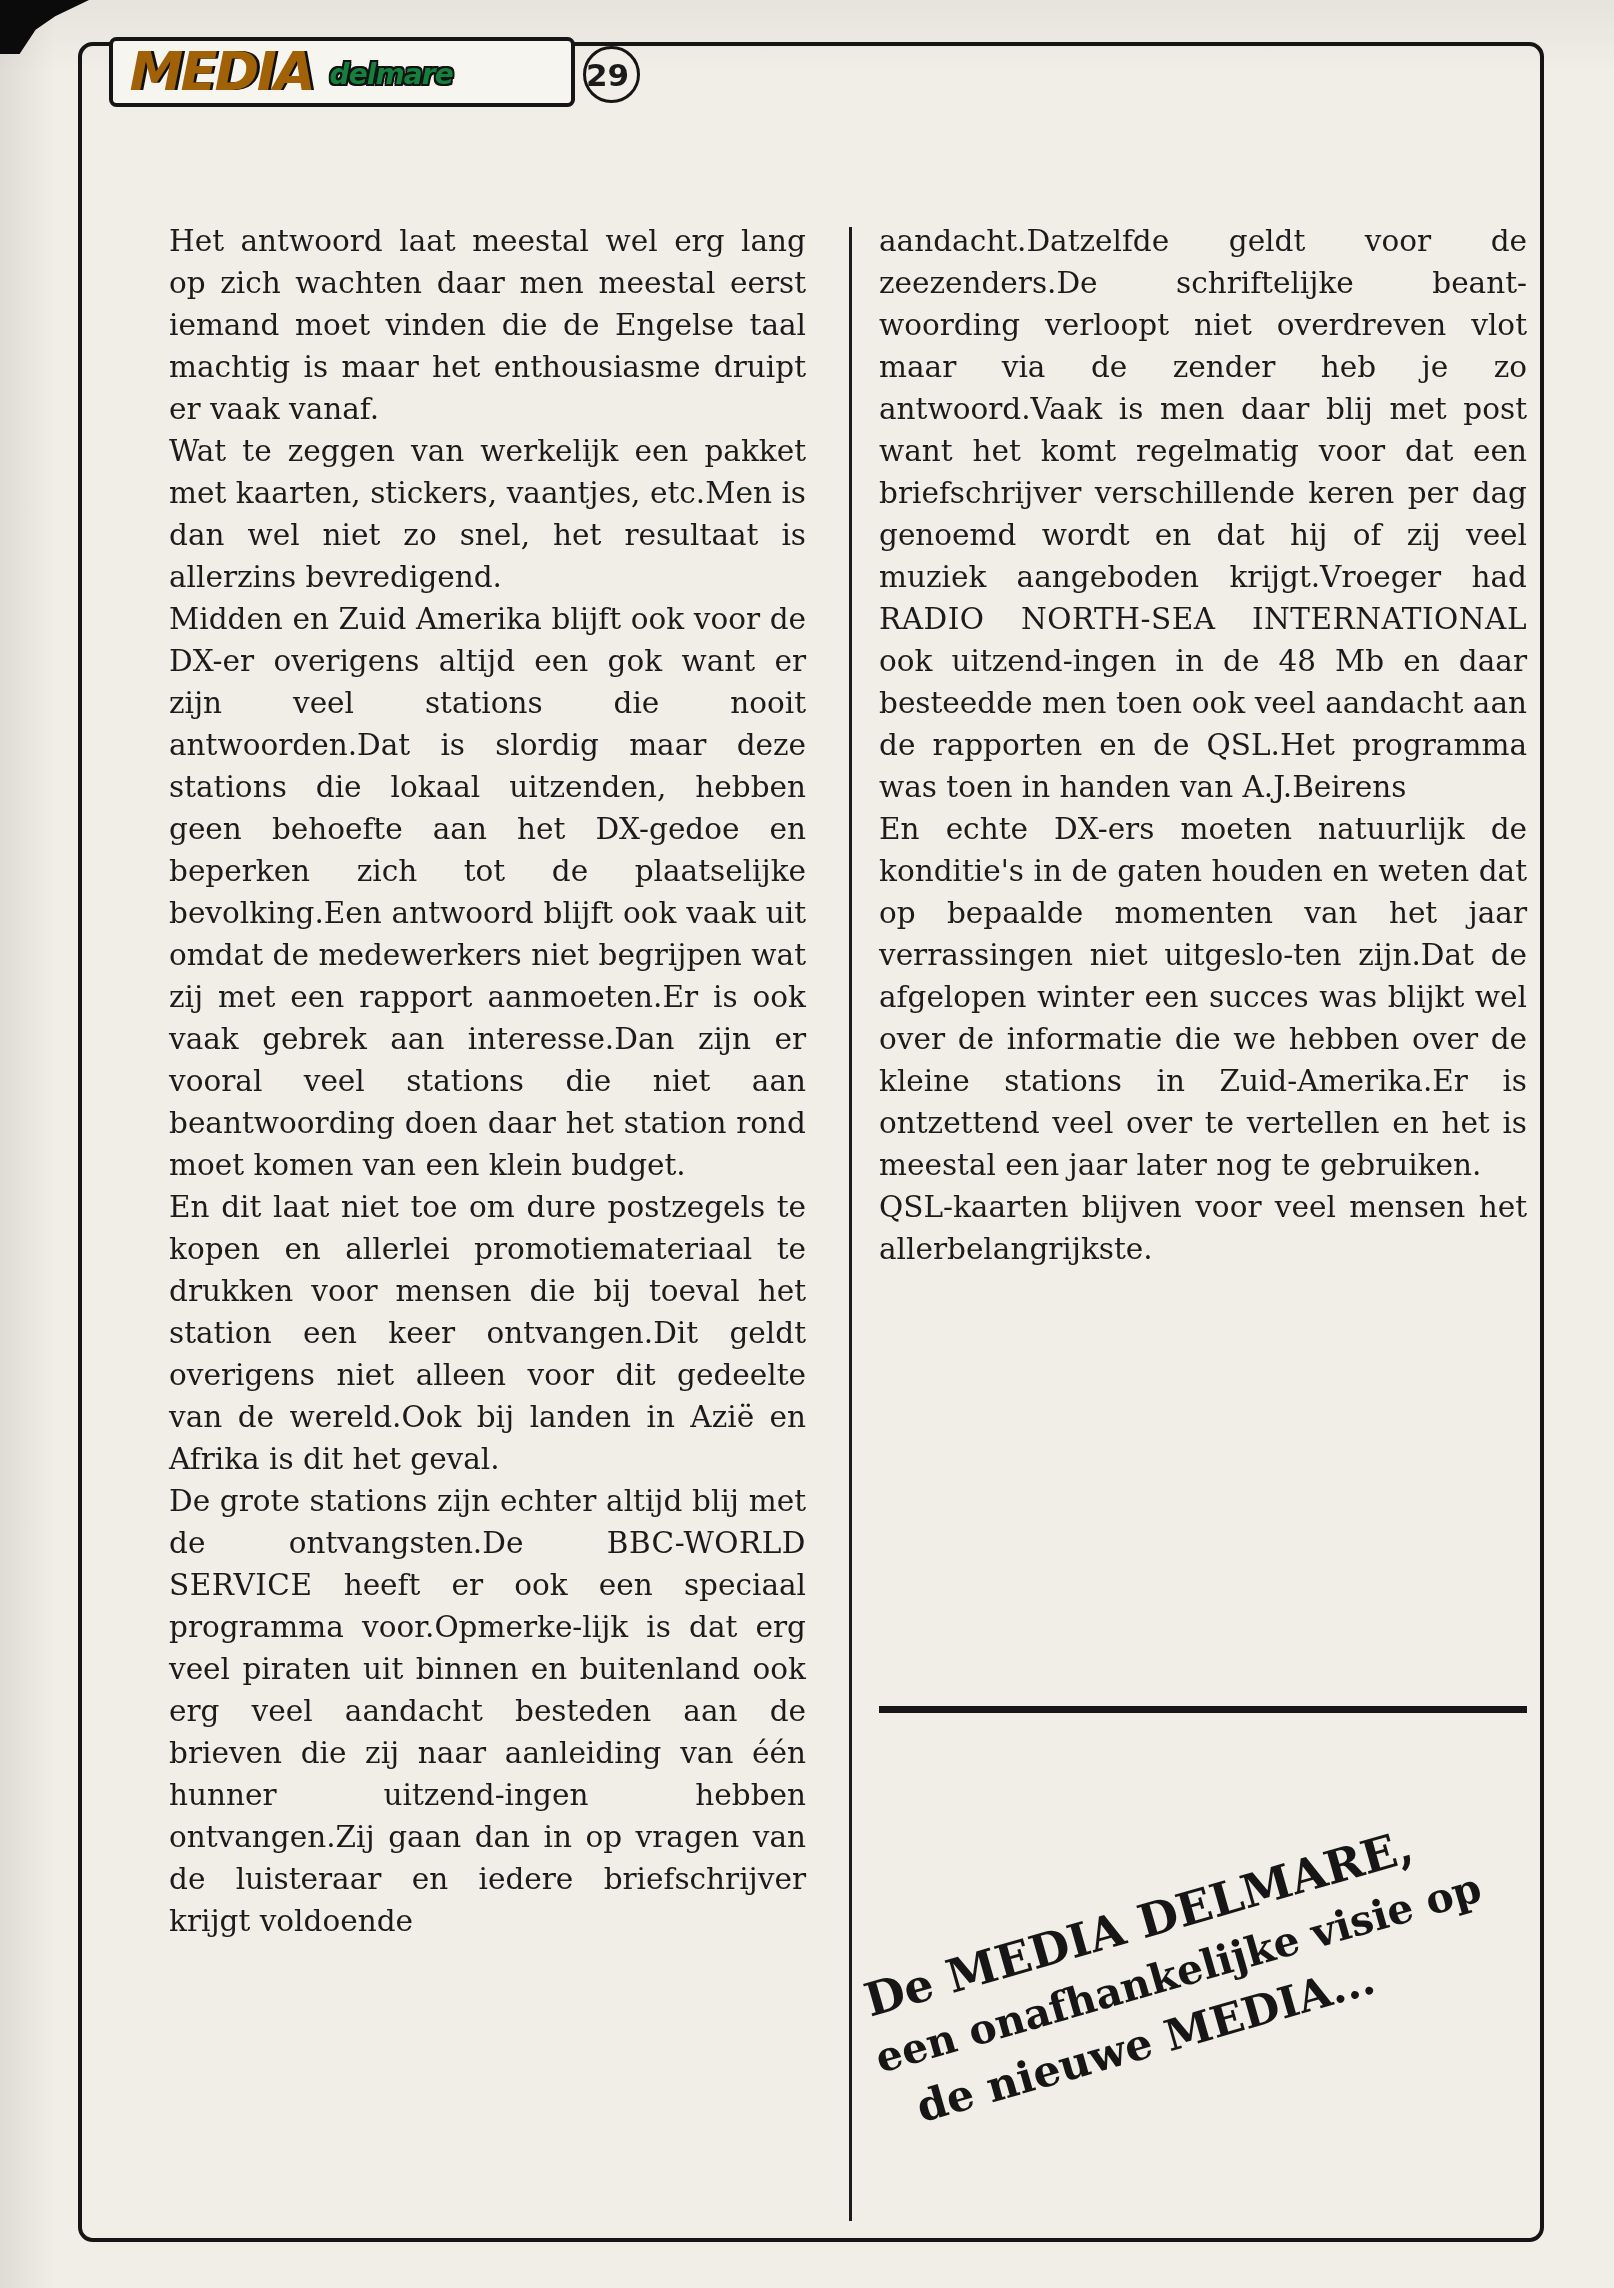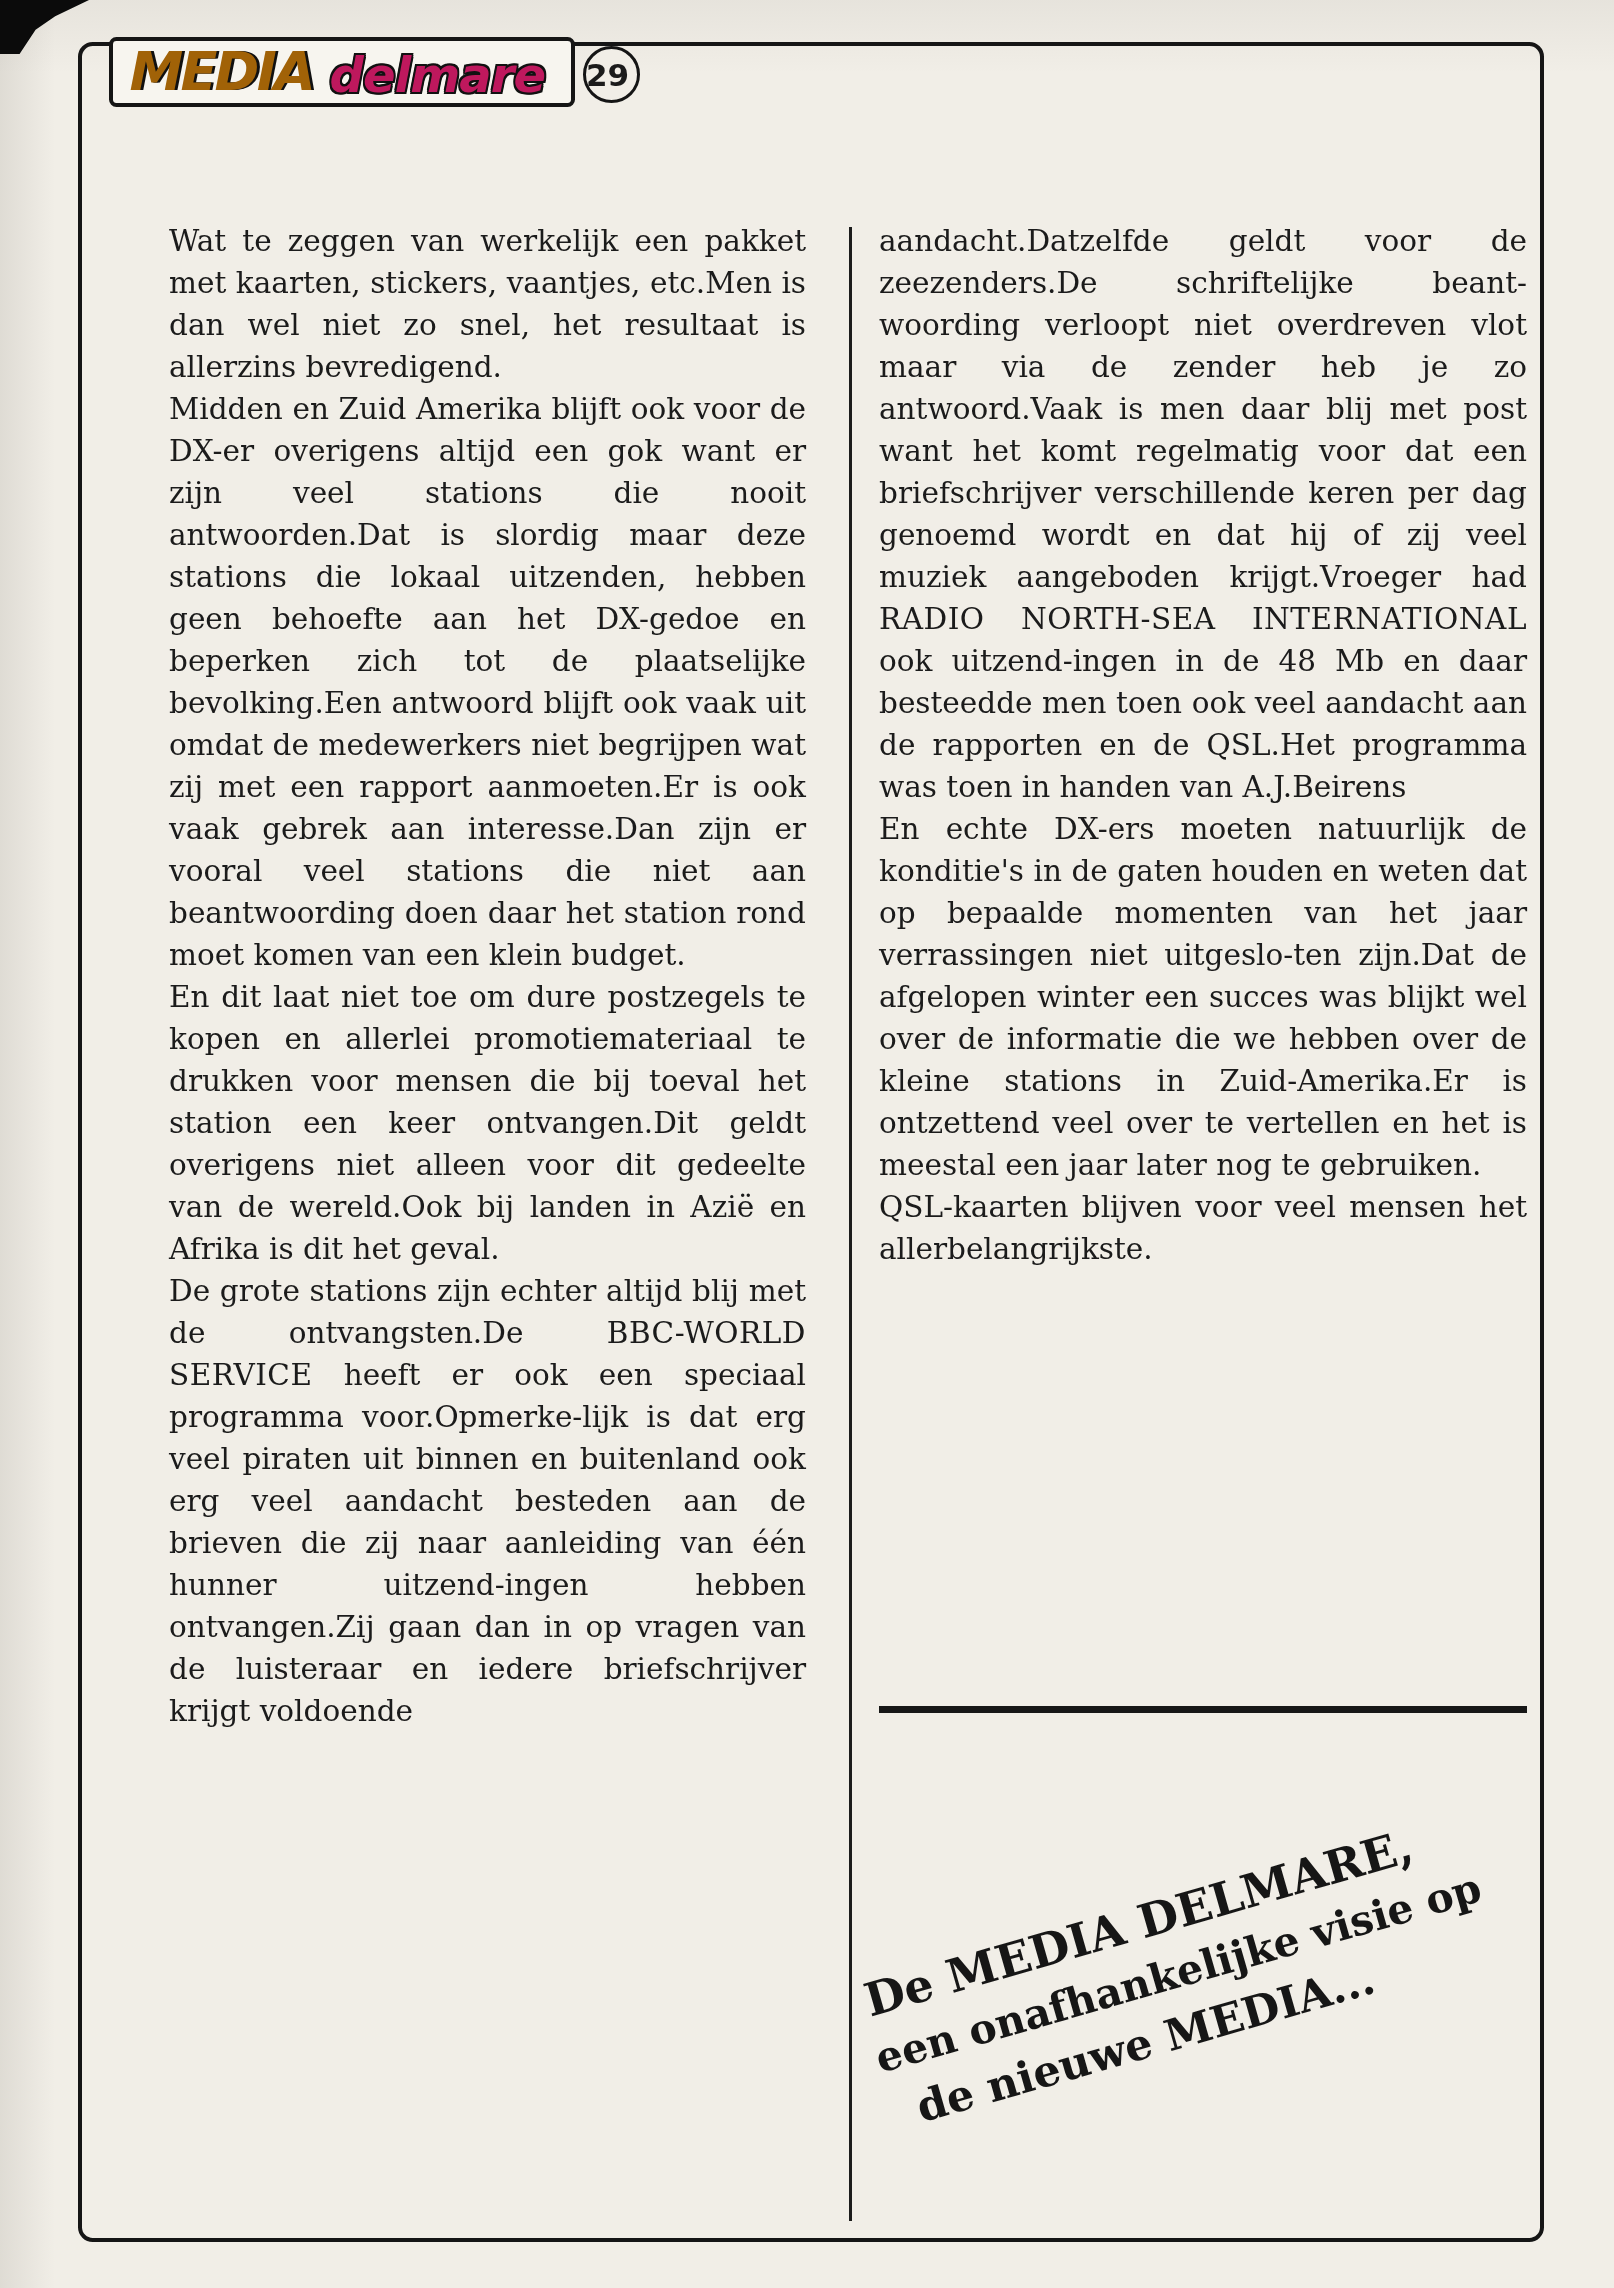--- a/index.html
+++ b/index.html
@@ -54,23 +54,23 @@
     font-size: 54px;
     letter-spacing: -2.8px;
     color: #a16207;
     text-shadow: 1.4px 0 #111, 2.8px 0 #111;
     line-height: 1;
   }
   .logo-delmare {
     font-family: "DejaVu Sans", sans-serif;
     font-weight: bold;
     font-style: italic;
-    font-size: 48px;
+    font-size: 28px;
     letter-spacing: -0.9px;
-    color: #be185d;
+    color: #15803d;
     line-height: 1;
     text-shadow:
       -1.8px -1.8px 0 #111, 1.8px -1.8px 0 #111, -1.8px 1.8px 0 #111, 1.8px 1.8px 0 #111,
       -1.8px 0 0 #111, 1.8px 0 0 #111, 0 -1.8px 0 #111, 0 1.8px 0 #111;
     margin-top: 5.5px;
   }
 
   .page-num {
     position: absolute;
     left: 583px; top: 46px;
@@ -140,20 +140,21 @@
   <span class="logo-delmare">delmare</span>
 </div>
 
 <div class="page-num">
   <span>29</span>
 </div>
 
 <div class="divider"></div>
 
 <div class="col col-left">
+  <p>Het antwoord laat meestal wel erg lang op zich wachten daar men meestal eerst iemand moet vinden die de Engelse taal machtig is maar het enthousiasme druipt er vaak vanaf.</p>
   <p>Wat te zeggen van werkelijk een pakket met kaarten, stickers, vaantjes, etc.Men is dan wel niet zo snel, het resultaat is allerzins bevredigend.</p>
   <p>Midden en Zuid Amerika blijft ook voor de DX-er overigens altijd een gok want er zijn veel stations die nooit antwoorden.Dat is slordig maar deze stations die lokaal uitzenden, hebben geen behoefte aan het DX-gedoe en beperken zich tot de plaatselijke bevolking.Een antwoord blijft ook vaak uit omdat de medewerkers niet begrijpen wat zij met een rapport aanmoeten.Er is ook vaak gebrek aan interesse.Dan zijn er vooral veel stations die niet aan beantwoording doen daar het station rond moet komen van een klein budget.</p>
   <p>En dit laat niet toe om dure postzegels te kopen en allerlei promotiemateriaal te drukken voor mensen die bij toeval het station een keer ontvangen.Dit geldt overigens niet alleen voor dit gedeelte van de wereld.Ook bij landen in Azië en Afrika is dit het geval.</p>
   <p><span>De grote stations zijn echter altijd blij met de ontvangsten.De </span><b>BBC-WORLD SERVICE</b><span> heeft er ook een speciaal programma voor.Opmerke-lijk is dat erg veel piraten uit binnen en buitenland ook erg veel aandacht besteden aan de brieven die zij naar aanleiding van één hunner uitzend-ingen hebben ontvangen.Zij gaan dan in op vragen van de luisteraar en iedere briefschrijver krijgt voldoende</span></p>
 </div>
 
 <div class="col col-right">
   <p><span>aandacht.Datzelfde geldt voor de zeezenders.De schriftelijke beant-woording verloopt niet overdreven vlot maar via de zender heb je zo antwoord.Vaak is men daar blij met post want het komt regelmatig voor dat een briefschrijver verschillende keren per dag genoemd wordt en dat hij of zij veel muziek aangeboden krijgt.Vroeger had </span><b>RADIO NORTH-SEA INTERNATIONAL</b><span> ook uitzend-ingen in de 48 Mb en daar besteedde men toen ook veel aandacht aan de rapporten en de QSL.Het programma was toen in handen van A.J.Beirens</span></p>
   <p>En echte DX-ers moeten natuurlijk de konditie's in de gaten houden en weten dat op bepaalde momenten van het jaar verrassingen niet uitgeslo-ten zijn.Dat de afgelopen winter een succes was blijkt wel over de informatie die we hebben over de kleine stations in Zuid-Amerika.Er is ontzettend veel over te vertellen en het is meestal een jaar later nog te gebruiken.</p>
   <p>QSL-kaarten blijven voor veel mensen het allerbelangrijkste.</p>

